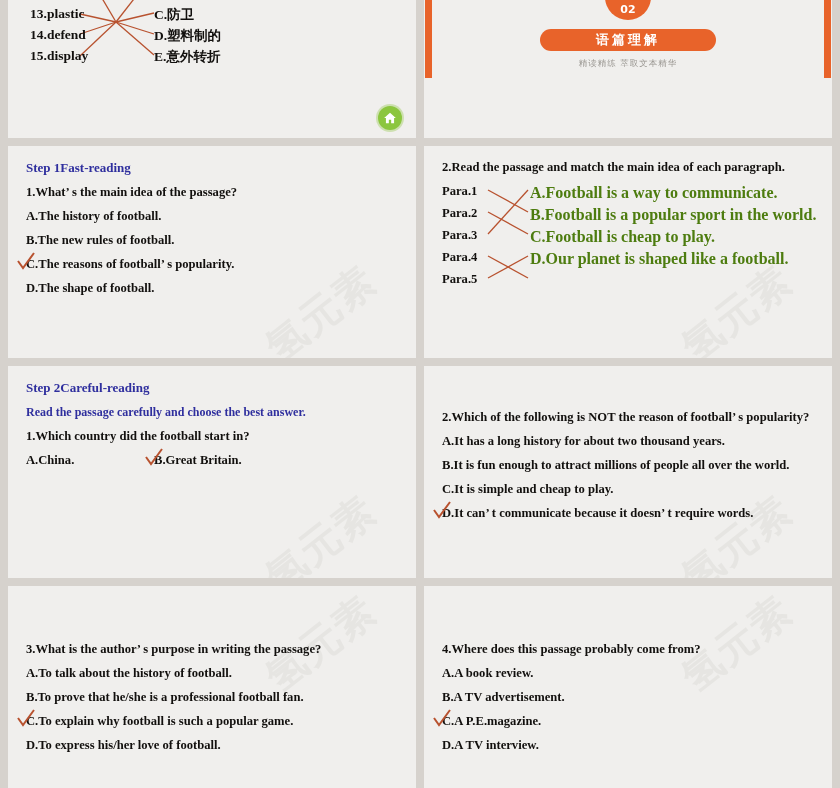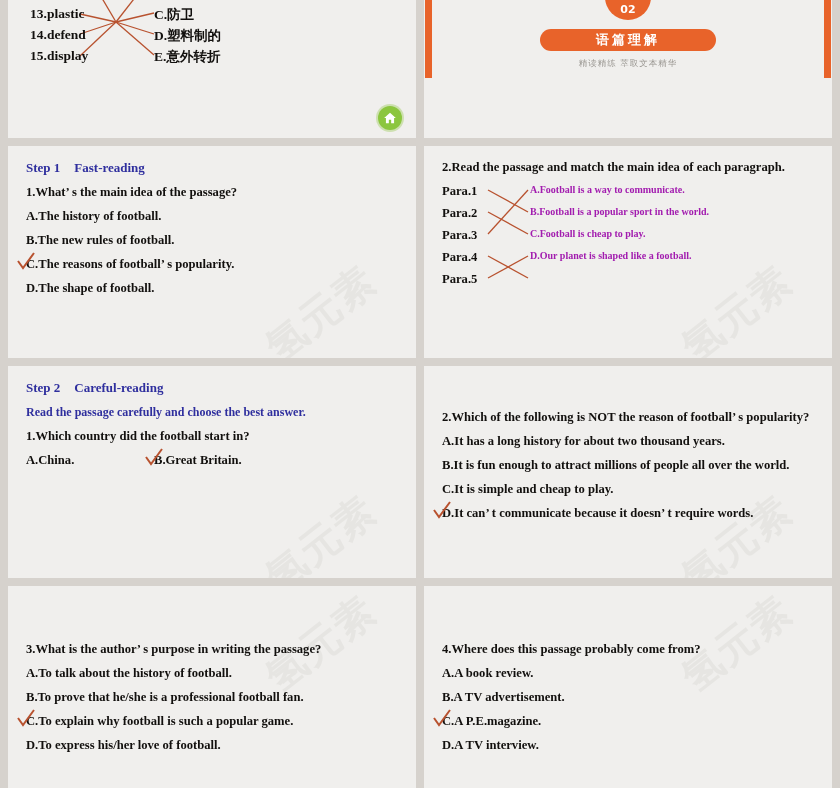--- a/index.html
+++ b/index.html
@@ -90,21 +90,21 @@
     font-size:8.5px;color:#9a9792;letter-spacing:1px;white-space:nowrap;
     font-family:"DejaVu Sans",sans-serif;
   }
 
   
   .qpanel{position:absolute;inset:0;padding:14px 18px;box-sizing:border-box;}
   .step-head{
     color:#2f2f9e;font-weight:700;font-size:13px;
     margin-bottom:9px;white-space:nowrap;
   }
-  .step-head .sp2{display:inline-block;margin-left:14px;}
+  .step-head .sp2{display:inline-block;}
   .step-sub{
     color:#2f2f9e;font-weight:700;font-size:12px;margin-bottom:9px;
   }
   .qline{
     font-size:12.6px;font-weight:700;color:#12100e;
     margin-bottom:9px;white-space:nowrap;position:relative;
   }
   .qstem{margin-bottom:9px;}
   .opt{position:relative;}
   .two-col{display:flex;}
@@ -116,21 +116,21 @@
   }
 
   
   .match{position:relative;height:108px;margin-top:2px;}
   .match .pl{
     position:absolute;left:0;
     font-size:12.6px;font-weight:700;color:#12100e;
   }
   .match .pr{
     position:absolute;left:88px;
-    font-size:10px;font-weight:700;color:#a21caf;white-space:nowrap;
+    font-size:16px;font-weight:700;color:#4d7c0f;white-space:nowrap;
   }
   .match svg{position:absolute;left:0;top:0;overflow:visible;}
 </style>
 </head>
 <body>
 
 <div class="slide-grid">
 
   <div class="panel p-r1c1">
     <div class="vocab">

